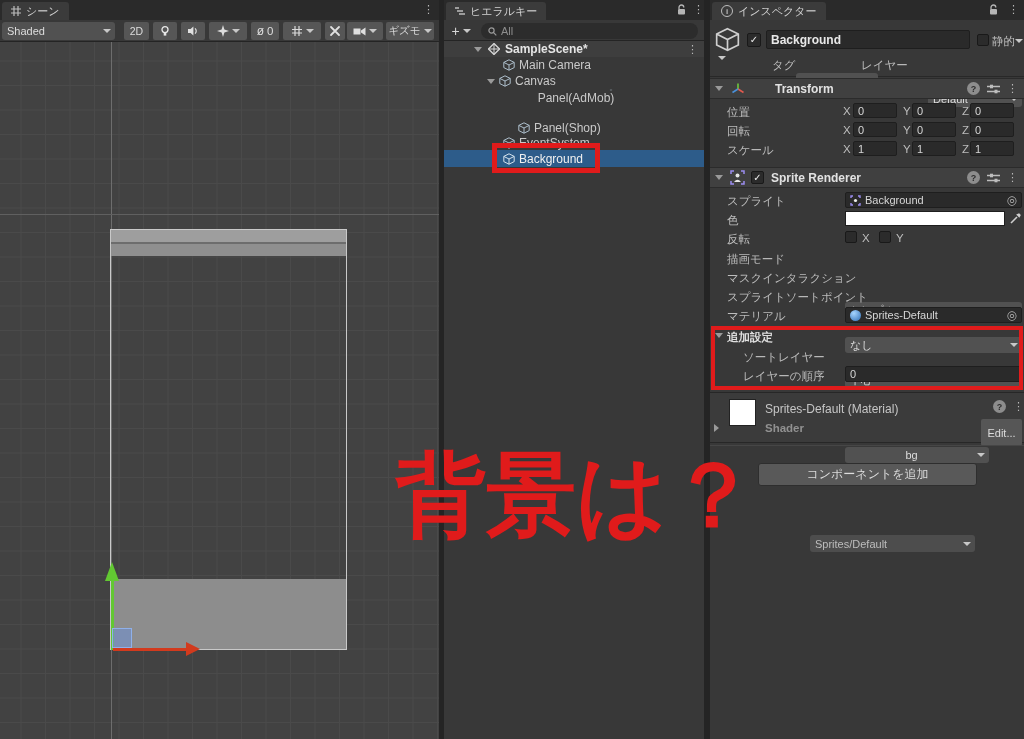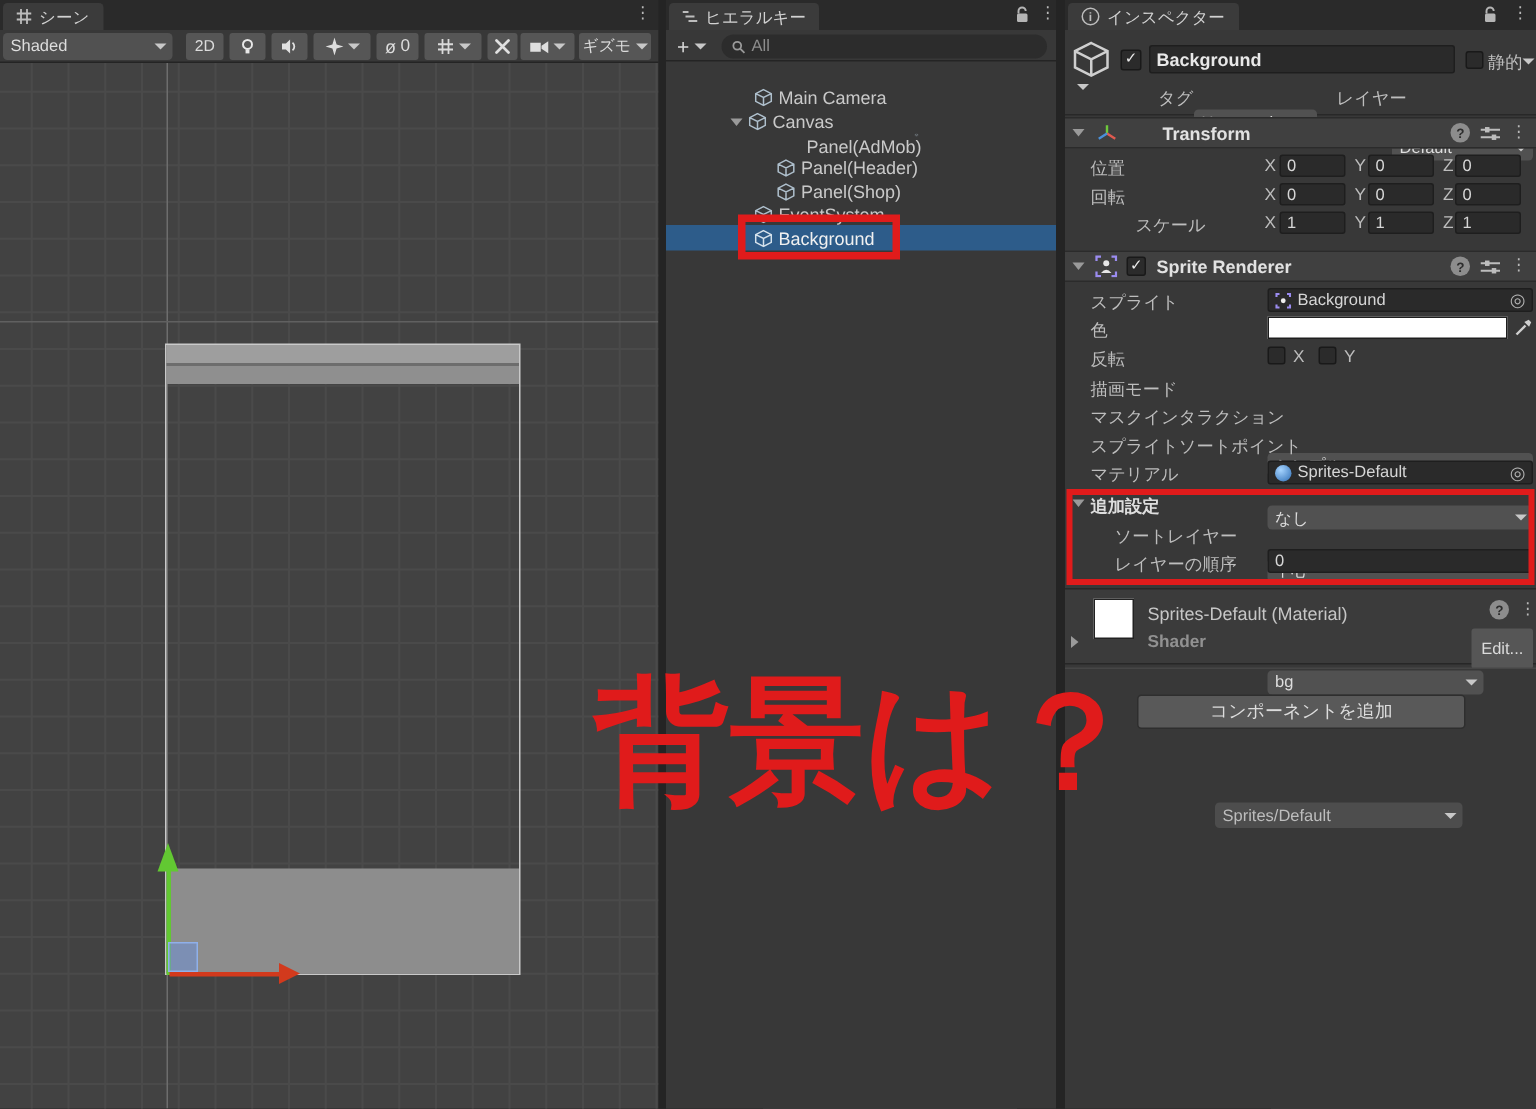--- a/index.html
+++ b/index.html
@@ -163,44 +163,47 @@
     <span class="caret"></span>
   </div>
   <div class="abs" style="left:481px;top:23px;width:217px;height:16px;background:#2c2c2c;border-radius:8px;display:flex;align-items:center;gap:4px;padding:0 7px;">
     <svg width="9" height="9" viewBox="0 0 9 9">
         <circle cx="3.5" cy="3.5" r="2.6" stroke="#9a9a9a" stroke-width="1.2" fill="none"></circle>
         <path d="M5.6 5.6 L8.3 8.3" stroke="#9a9a9a" stroke-width="1.2"></path>
       </svg>
     <span style="color:#8d8d8d;font-size:11px;">All</span>
   </div>
 
+  <div class="hitem" style="top:41px;background:#3e3e3e;">
+    <span class="exp open" style="margin-left:30px;"></span>
+    <svg style="margin-left:6px;" width="12" height="12" viewBox="0 0 12 12">
+        <path d="M6 0.5 L11.5 6 L6 11.5 L0.5 6 Z" fill="none" stroke="#d6d6d6" stroke-width="1.3"></path>
+        <path d="M6 0.5 L6 11.5 M0.5 6 H11.5" stroke="#d6d6d6" stroke-width="1"></path>
+      </svg>
+    <span class="txt" style="margin-left:5px;font-weight:bold;color:#e4e4e4;">SampleScene*</span>
+    <span class="kebab" style="margin-left:auto;margin-right:6px;"></span>
+  </div>
   <div class="hitem" style="top:57px;">
     <svg style="margin-left:59px;" width="12" height="12" viewBox="0 0 12 12">
         <path d="M6 0.8 L11.2 3.4 V8.6 L6 11.2 L0.8 8.6 V3.4 Z M0.8 3.4 L6 6 L11.2 3.4 M6 6 V11.2" stroke="#aebfcc" stroke-width="1" fill="none"></path>
       </svg>
     <span class="txt" style="margin-left:4px;">Main Camera</span>
   </div>
   <div class="hitem" style="top:73px;">
     <span class="exp open" style="margin-left:43px;"></span>
     <svg style="margin-left:4px;" width="12" height="12" viewBox="0 0 12 12">
         <path d="M6 0.8 L11.2 3.4 V8.6 L6 11.2 L0.8 8.6 V3.4 Z M0.8 3.4 L6 6 L11.2 3.4 M6 6 V11.2" stroke="#aebfcc" stroke-width="1" fill="none"></path>
       </svg>
     <span class="txt" style="margin-left:4px;">Canvas</span>
   </div>
   <div class="hitem" style="top:89px;flex-direction:column;">
     <svg style="margin-left:74px;" width="12" height="12" viewBox="0 0 12 12">
         <path d="M6 0.8 L11.2 3.4 V8.6 L6 11.2 L0.8 8.6 V3.4 Z M0.8 3.4 L6 6 L11.2 3.4 M6 6 V11.2" stroke="#aebfcc" stroke-width="1" fill="none"></path>
       </svg>
     <span class="txt" style="margin-left:4px;">Panel(AdMob)</span>
-  </div>
-  <div class="hitem" style="top:104px;">
-    <svg style="margin-left:74px;" width="12" height="12" viewBox="0 0 12 12">
-        <path d="M6 0.8 L11.2 3.4 V8.6 L6 11.2 L0.8 8.6 V3.4 Z M0.8 3.4 L6 6 L11.2 3.4 M6 6 V11.2" stroke="#aebfcc" stroke-width="1" fill="none"></path>
-      </svg>
-    <span class="txt" style="margin-left:4px;">Panel(Header)</span>
   </div>
   <div class="hitem" style="top:120px;">
     <svg style="margin-left:74px;" width="12" height="12" viewBox="0 0 12 12">
         <path d="M6 0.8 L11.2 3.4 V8.6 L6 11.2 L0.8 8.6 V3.4 Z M0.8 3.4 L6 6 L11.2 3.4 M6 6 V11.2" stroke="#aebfcc" stroke-width="1" fill="none"></path>
       </svg>
     <span class="txt" style="margin-left:4px;">Panel(Shop)</span>
   </div>
   <div class="hitem" style="top:135px;">
     <svg style="margin-left:59px;" width="12" height="12" viewBox="0 0 12 12">
         <path d="M6 0.8 L11.2 3.4 V8.6 L6 11.2 L0.8 8.6 V3.4 Z M0.8 3.4 L6 6 L11.2 3.4 M6 6 V11.2" stroke="#aebfcc" stroke-width="1" fill="none"></path>
@@ -238,21 +241,21 @@
     <span style="font-weight:bold;font-size:12px;color:#e8e8e8;">Background</span>
   </div>
   <div class="abs cb" style="left:977px;top:34px;width:12px;height:12px;"></div>
   <span class="lbl" style="left:992px;top:34px;">静的</span>
   <span class="caret abs" style="left:1015px;top:39px;"></span>
   <span class="lbl" style="left:772px;top:58px;">タグ</span>
   <div class="abs dd" style="left:796px;top:55px;width:82px;height:17px;">
     <span>Untagged</span>
       <span class="caret"></span>
   </div>
-  <span class="lbl" style="left:891px;top:58px;font-family:Liberation Serif, serif;">レイヤー</span>
+  <span class="lbl" style="left:861px;top:58px;font-family:Liberation Serif, serif;">レイヤー</span>
   <div class="abs dd" style="left:928px;top:55px;width:94px;height:17px;">
     <span>Default</span>
       <span class="caret"></span>
   </div>
 
   <div class="secthead" style="top:78px;">
     <span class="exp open" style="margin-left:5px;"></span>
     <svg style="margin-left:8px;" width="14" height="14" viewBox="0 0 14 14">
         <path d="M7 7 V1.5" stroke="#6ec83c" stroke-width="1.6"></path>
         <path d="M7 7 L12.5 10.5" stroke="#e05a4f" stroke-width="1.6"></path>
@@ -288,21 +291,21 @@
     </div>
   <span class="lbl" style="left:903px;top:124px;">Y</span>
   <div class="abs field" style="left:912px;top:122px;width:44px;height:15px;">
       <span>0</span>
     </div>
   <span class="lbl" style="left:962px;top:124px;">Z</span>
   <div class="abs field" style="left:970px;top:122px;width:44px;height:15px;">
       <span>0</span>
     </div>
 
-  <span class="lbl" style="left:727px;top:143px;margin-left:30px;">スケール</span>
+  <span class="lbl" style="left:727px;top:143px;">スケール</span>
   <span class="lbl" style="left:843px;top:143px;">X</span>
   <div class="abs field" style="left:853px;top:141px;width:44px;height:15px;">
       <span>1</span>
     </div>
   <span class="lbl" style="left:903px;top:143px;">Y</span>
   <div class="abs field" style="left:912px;top:141px;width:44px;height:15px;">
       <span>1</span>
     </div>
   <span class="lbl" style="left:962px;top:143px;">Z</span>
   <div class="abs field" style="left:970px;top:141px;width:44px;height:15px;">
@@ -367,21 +370,21 @@
   <span class="lbl" style="left:727px;top:309px;">マテリアル</span>
   <div class="abs field" style="left:845px;top:307px;width:177px;height:16px;gap:4px;">
     <span style="width:11px;height:11px;border-radius:50%;background:radial-gradient(circle at 35% 30%, #a6d4ff, #2d6db5);display:inline-block;"></span>
     <span>Sprites-Default</span>
     <span class="picker" style="margin-left:auto;"></span>
   </div>
 
   <span class="exp open abs" style="left:715px;top:333px;"></span>
   <span class="lbl" style="left:727px;top:330px;font-weight:bold;color:#dedede;">追加設定</span>
   <span class="lbl" style="left:743px;top:350px;">ソートレイヤー</span>
-  <div class="abs dd" style="left:845px;top:347px;width:144px;height:16px;">
+  <div class="abs dd" style="left:845px;top:347px;width:144px;height:16px;justify-content:center;">
     <span>bg</span>
       <span class="caret"></span>
   </div>
   <span class="lbl" style="left:743px;top:369px;">レイヤーの順序</span>
   <div class="abs field" style="left:845px;top:366px;width:177px;height:16px;">
     <span>0</span>
   </div>
 
   <div class="abs" style="left:710px;top:392px;width:314px;height:51px;background:#3b3b3b;border-top:1px solid #272727;border-bottom:1px solid #272727;"></div>
   <div class="abs" style="left:729px;top:399px;width:27px;height:27px;background:#ffffff;border:1px solid #222222;"></div>

